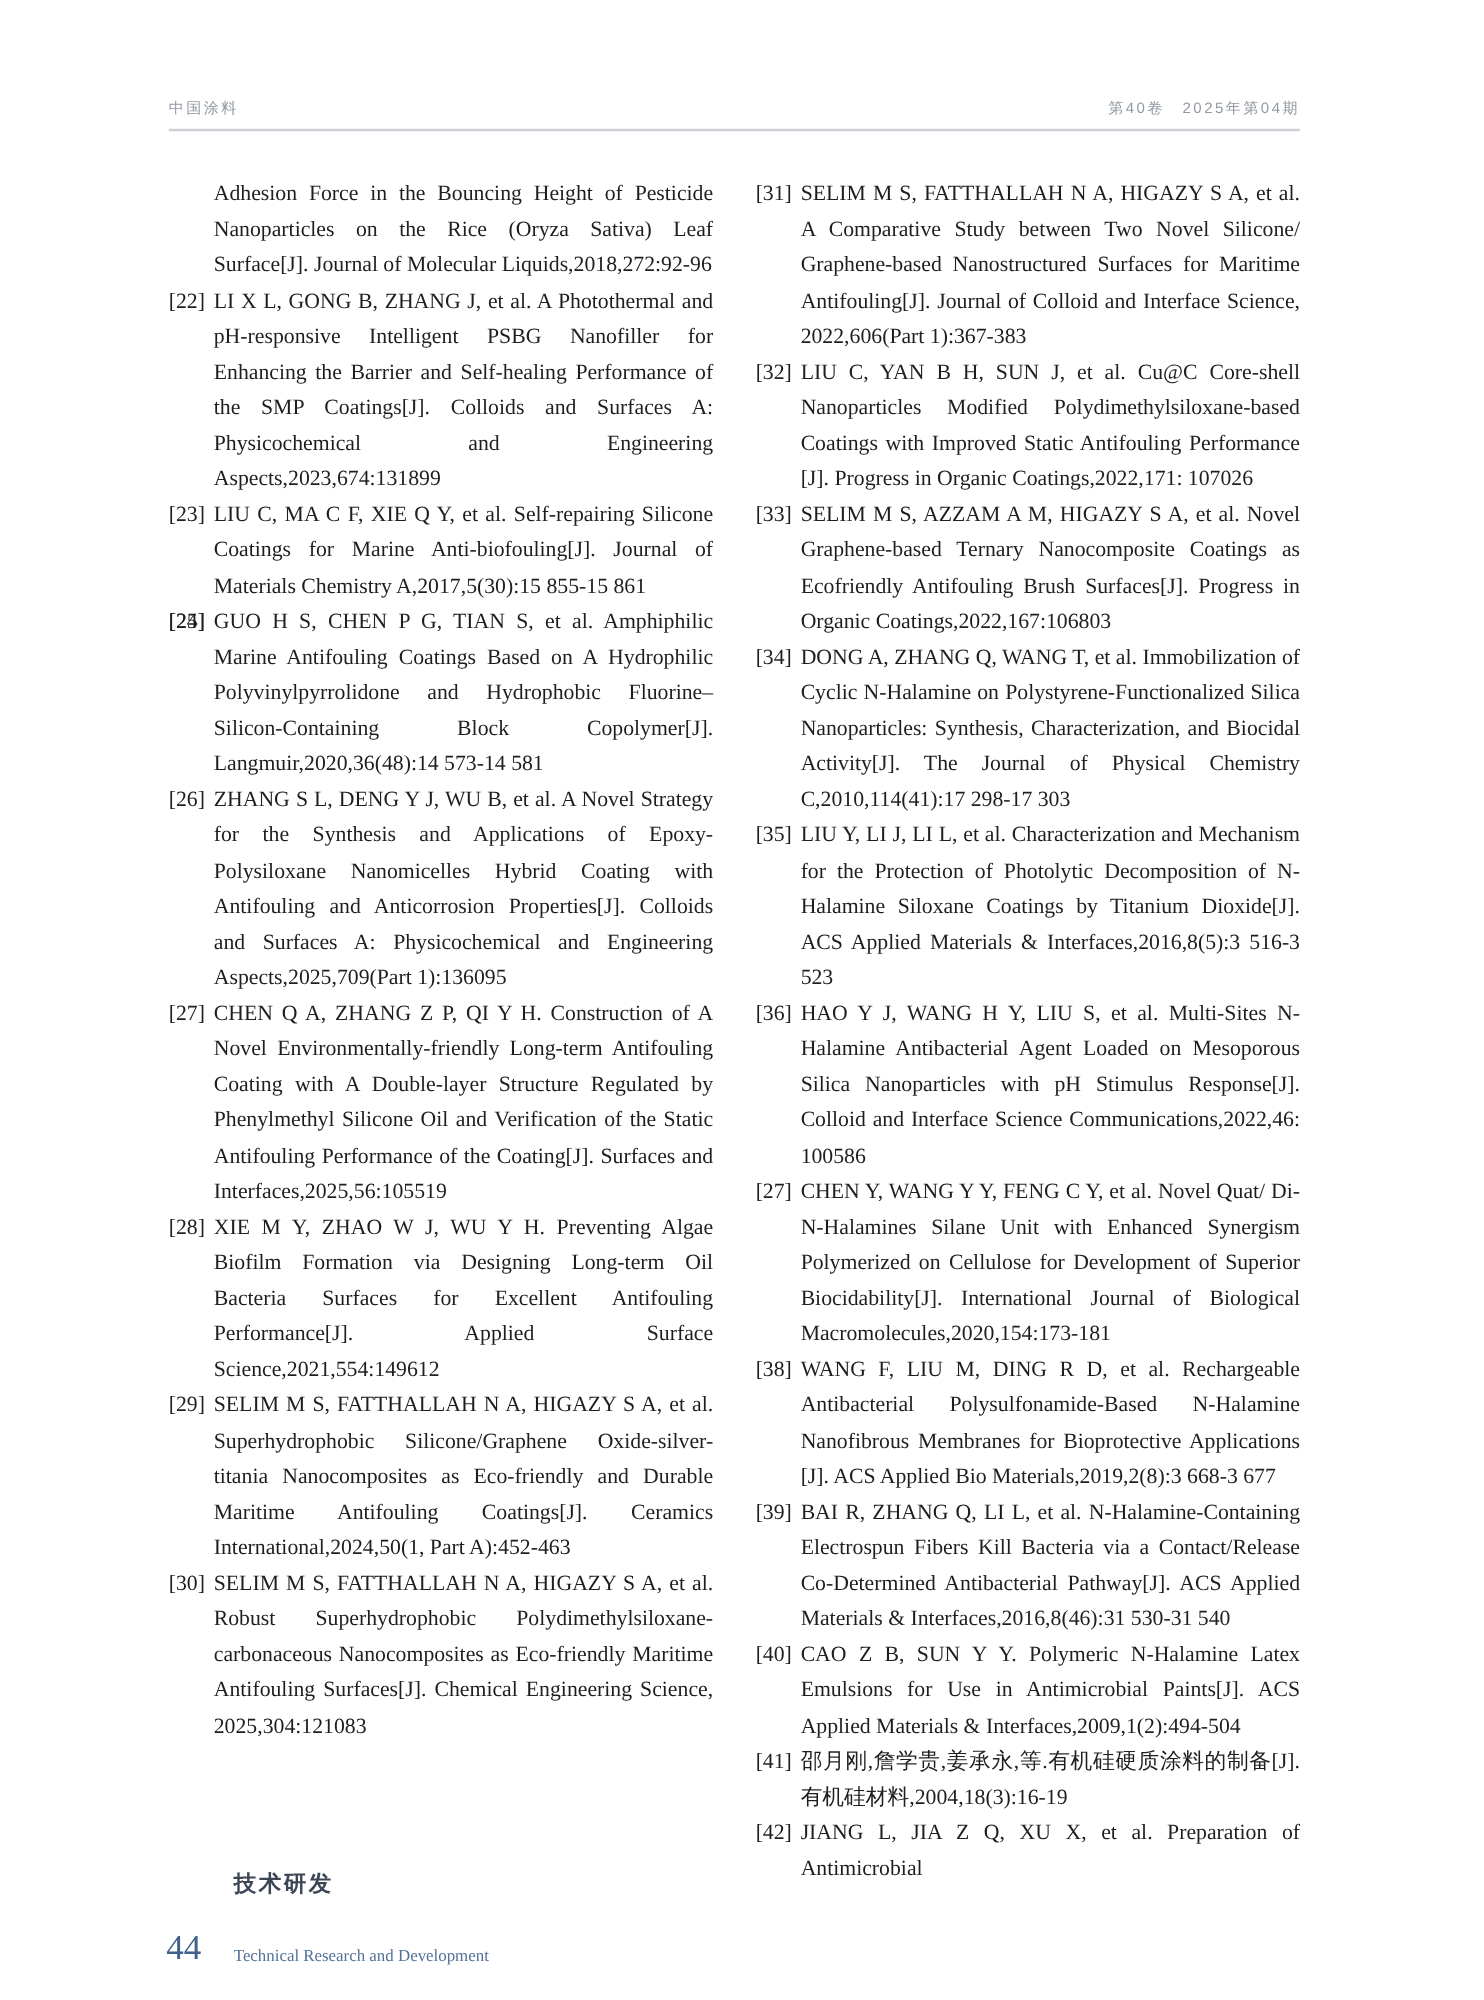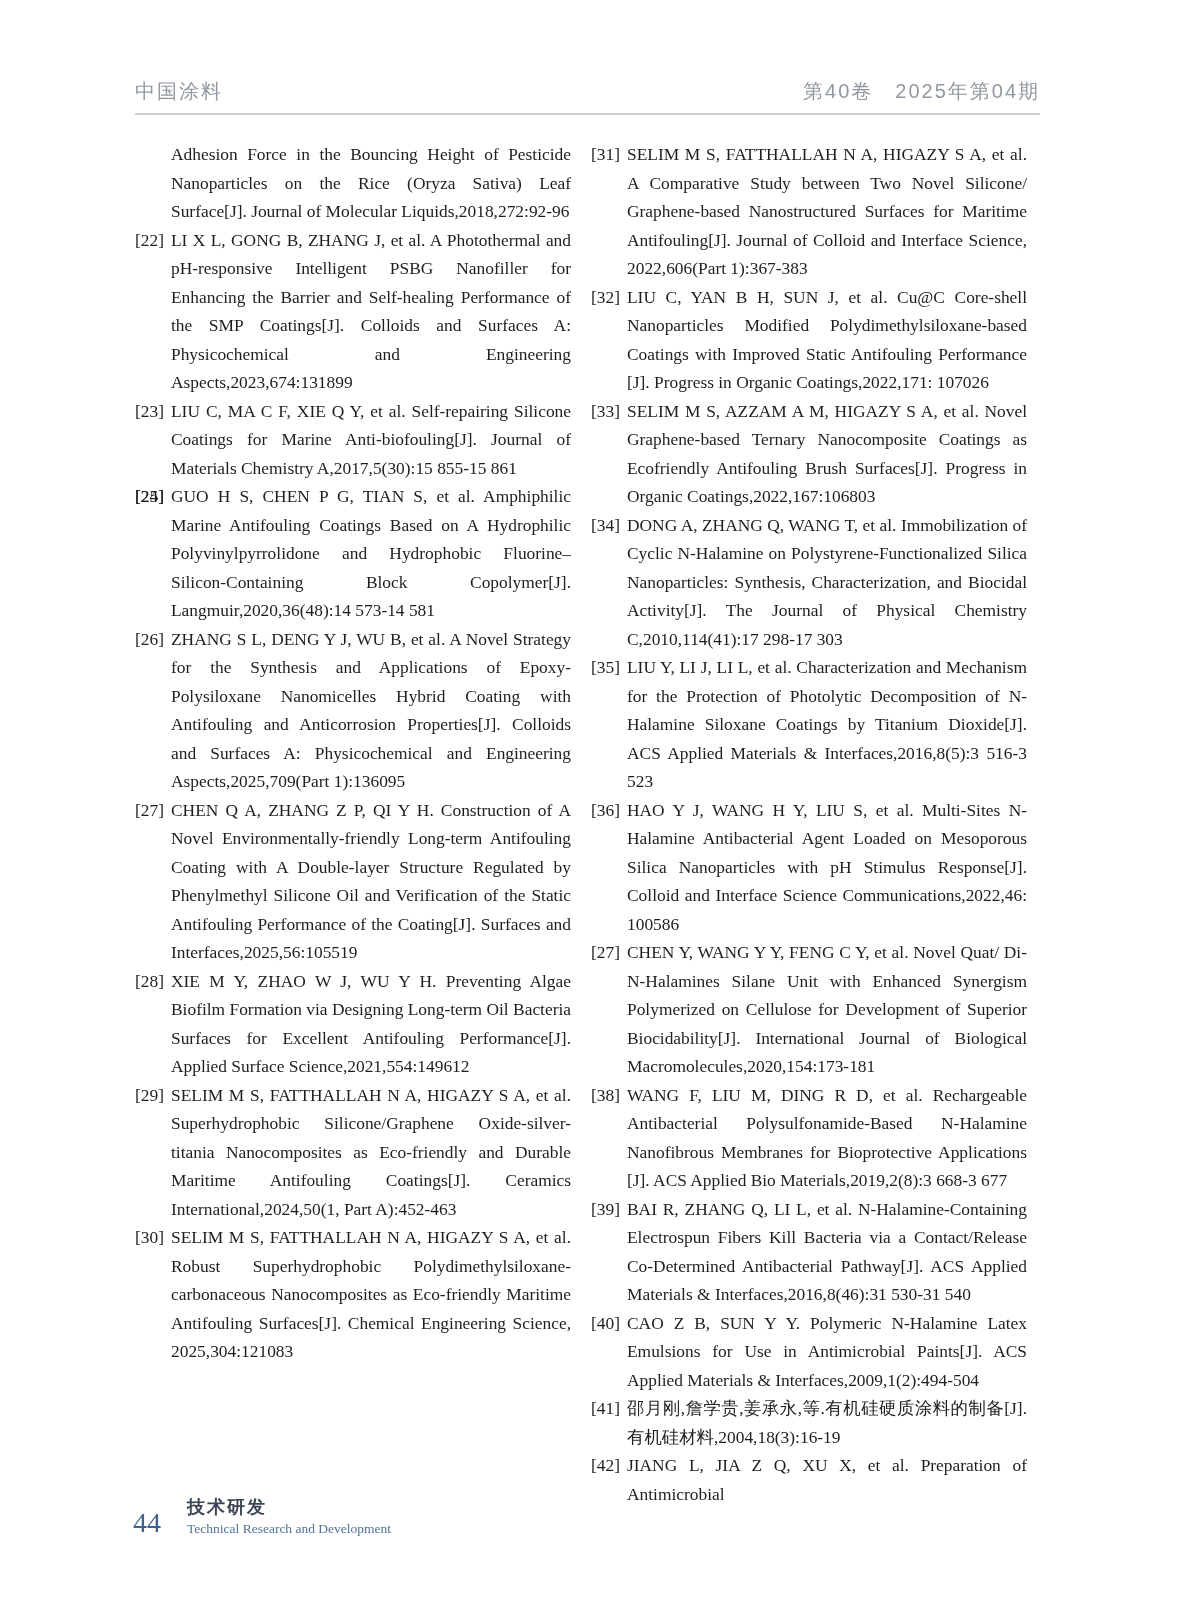--- a/index.html
+++ b/index.html
@@ -19,32 +19,32 @@
     position: absolute;
     top: 78px;
     left: 135px;
     width: 905px;
     display: flex;
     justify-content: space-between;
     align-items: flex-end;
     padding-bottom: 8px;
     border-bottom: 2px solid #cdd1d6;
     font-family: "Liberation Sans", "DejaVu Sans", sans-serif;
-    font-size: 20px;
+    font-size: 12px;
     letter-spacing: 2px;
     color: #9298a1;
   }
   
   .ref-main {
     position: absolute;
     top: 140px;
     left: 135px;
     width: 905px;
     display: flex;
-    gap: 20px;
+    gap: 34px;
   }
   .ref-col { width: 436px; }
   .ref {
     position: relative;
     padding-left: 36px;
     font-size: 17.4px;
     line-height: 28.5px;
     text-align: justify;
     text-align-last: left;
   }
@@ -83,20 +83,21 @@
     font-size: 18px;
     letter-spacing: 2px;
     color: #3d4654;
     line-height: 26px;
   }
   .footer-title-en {
     font-family: "Liberation Serif", serif;
     font-size: 13.5px;
     color: #54719a;
     line-height: 18px;
+    margin-top: 36px;
   }
 </style>
 </head>
 <body>
 
 <div class="page">
 
   <header class="page-header">
     <span>中国涂料</span>
     <span>第40卷　2025年第04期</span>

